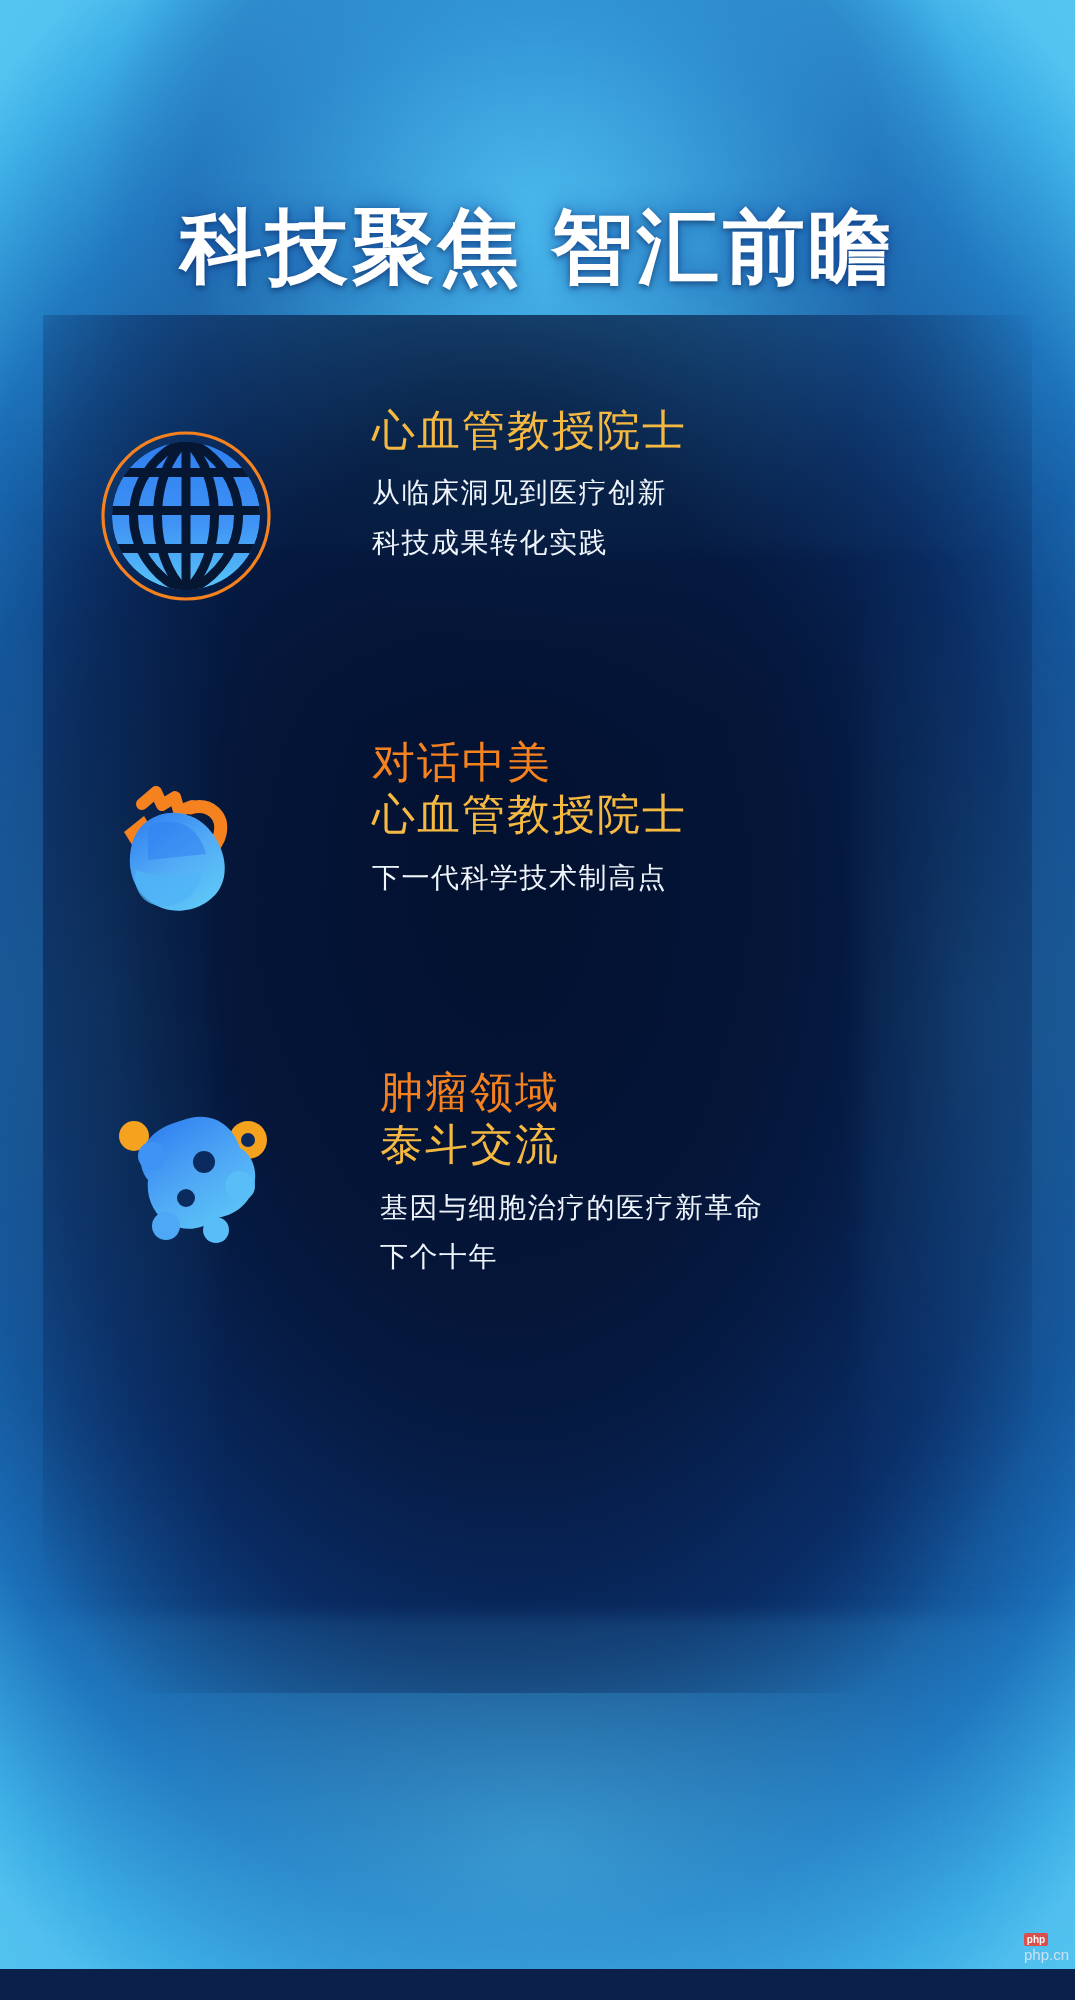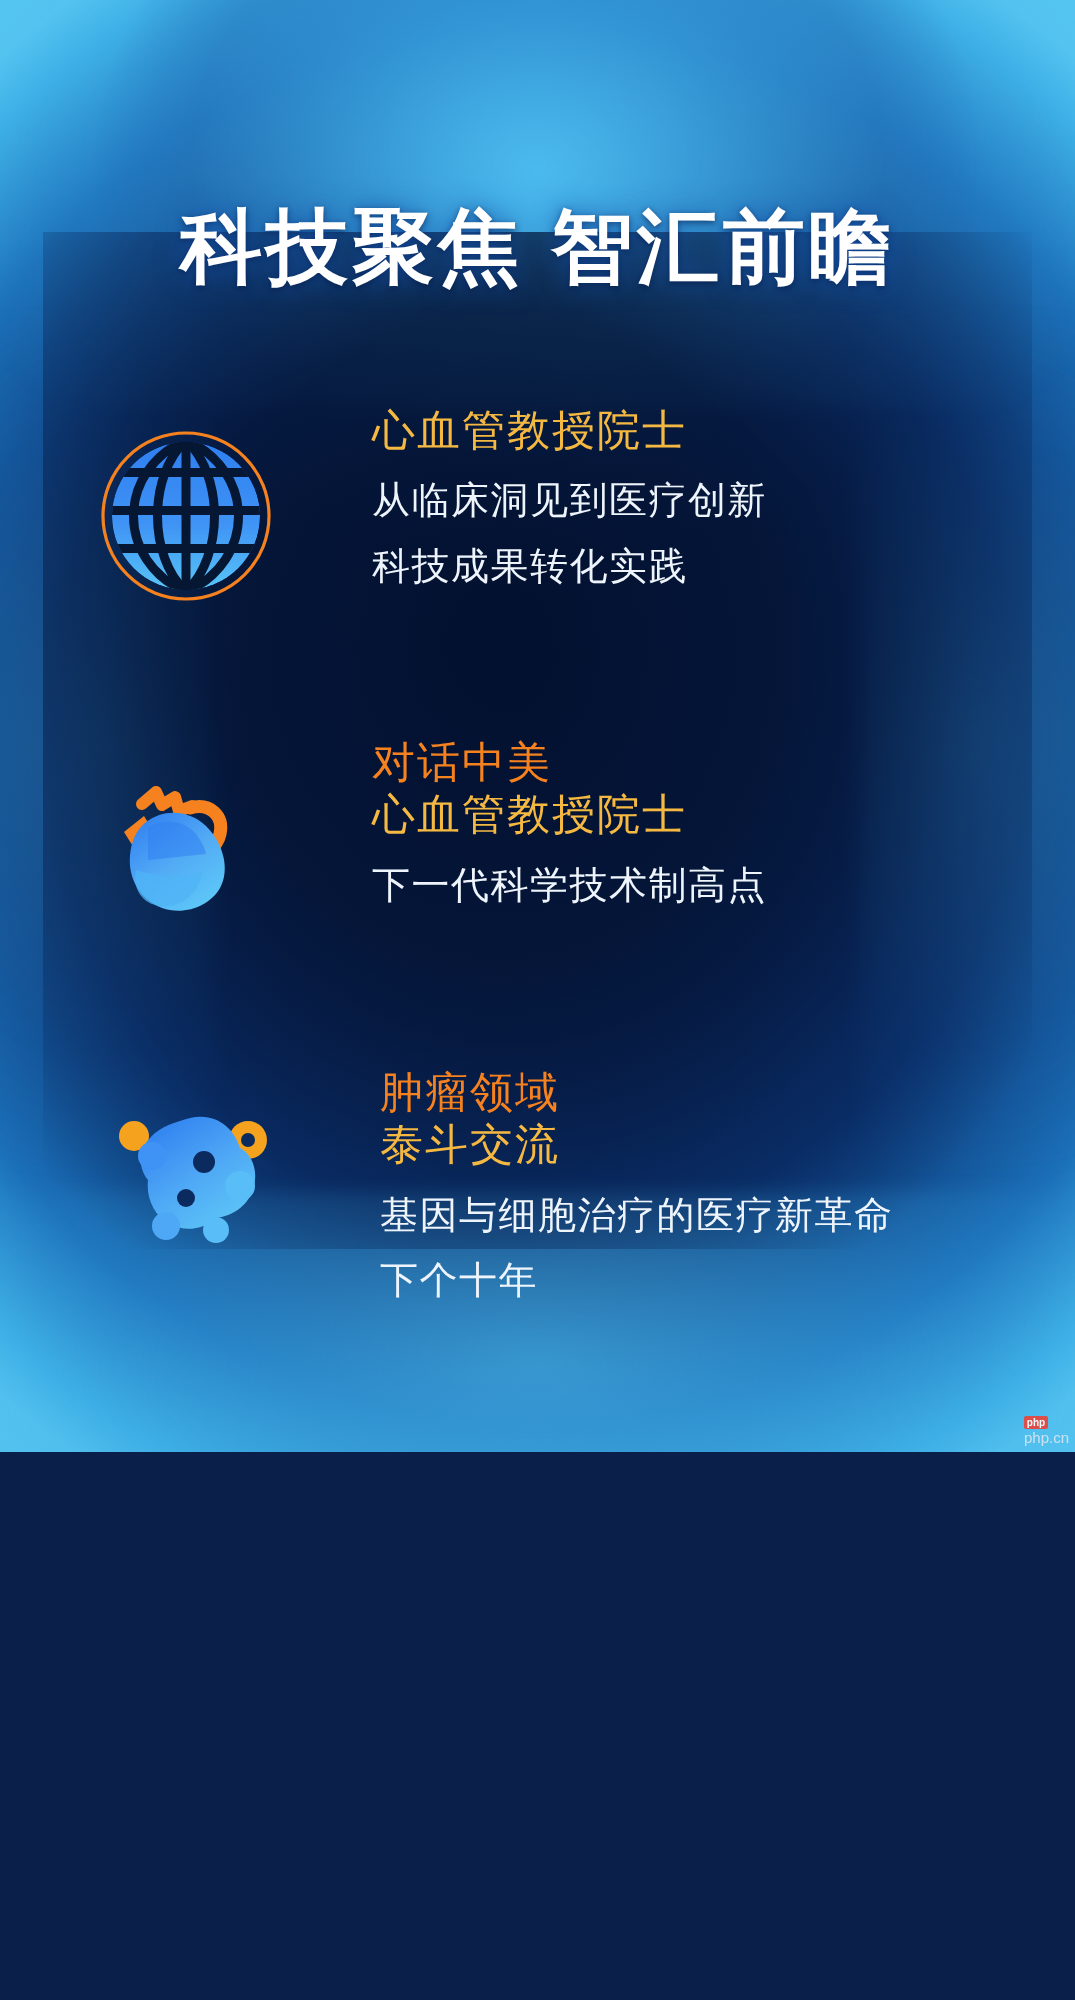--- a/index.html
+++ b/index.html
@@ -5,21 +5,21 @@
   * { margin:0; padding:0; box-sizing:border-box; }
   html,body { width:1075px; height:2000px; }
   body {
     font-family:"Liberation Sans","DejaVu Sans",sans-serif;
     background:#0a1f4a;
     overflow:hidden;
     position:relative;
   }
   #poster {
     position:absolute; left:0; top:0;
-    width:1075px; height:1452px;
+    width:1075px; height:1969px;
     overflow:hidden;
     background:
       radial-gradient(ellipse 52% 34% at 50% 12%, rgba(60,170,235,0.95) 0%, rgba(38,132,205,0.72) 34%, rgba(18,70,150,0.30) 62%, rgba(8,32,86,0) 80%),
       radial-gradient(ellipse 78% 60% at 50% 50%, #061a3f 0%, #07204c 34%, #0b3370 58%, #1b6fb8 80%, #3fb2e8 94%, #56c6f2 100%);
   }
   
   .halo {
     position:absolute; pointer-events:none;
   }
   .halo.top {
@@ -86,21 +86,21 @@
 
   .hl1, .hl2 {
     font-size:43px; line-height:1.22;
     letter-spacing:2px;
     white-space:nowrap;
     font-weight:normal;
   }
   .hl1 { color:#f5821f; }
   .hl2 { color:#f5b942; }
   .sub {
-    font-size:38px; line-height:1.62;
+    font-size:28px; line-height:1.62;
     color:#eef4fb;
     letter-spacing:1.5px;
     white-space:nowrap;
     margin-top:14px;
   }
   .sub div + div { margin-top:4px; }
 
   
   .watermark {
     position:absolute; right:6px; bottom:6px;

